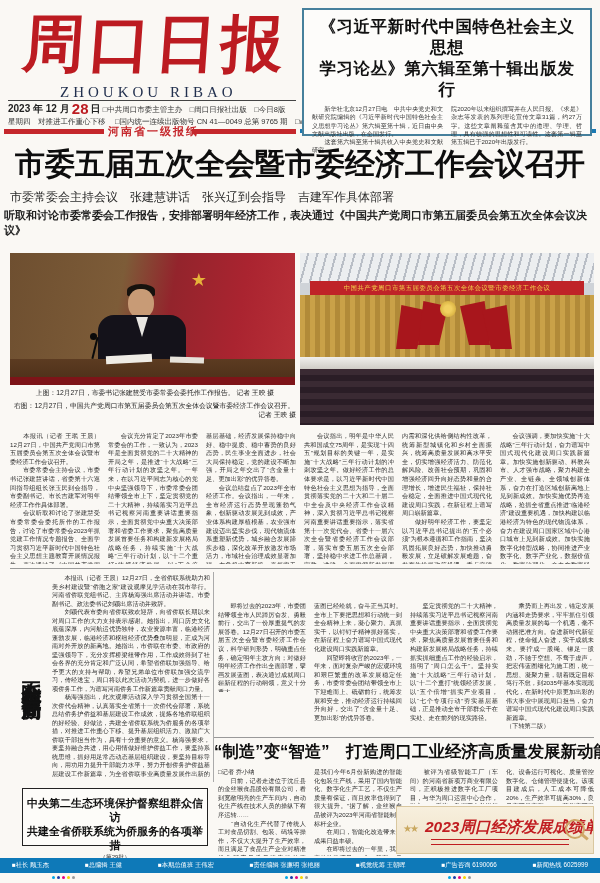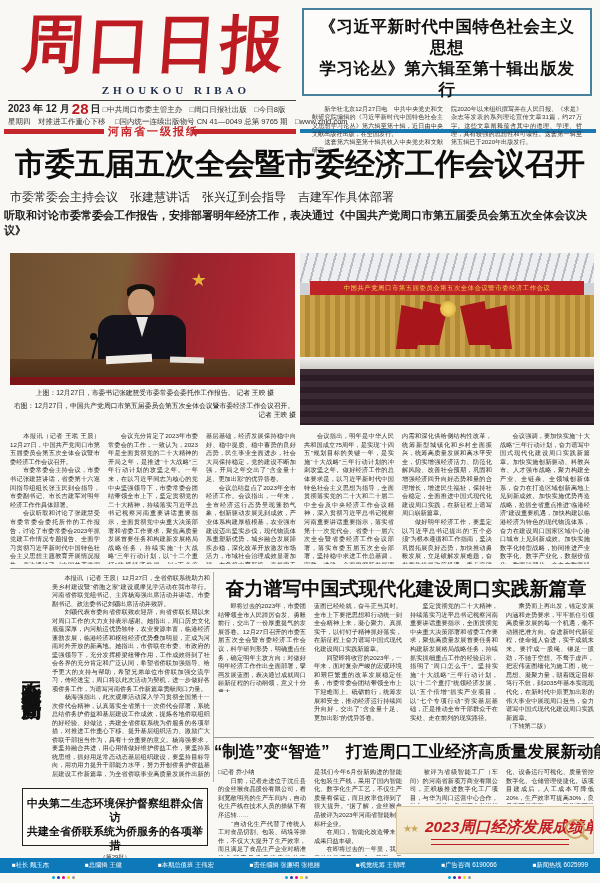--- a/index.html
+++ b/index.html
@@ -2,32 +2,32 @@
 <html><head>
 <meta charset="utf-8">
 <style>
   html,body{margin:0;padding:0;}
   body{background:#e8e6e0;font-family:"Liberation Sans",sans-serif;}
   #page{position:relative;width:600px;height:883px;background:#faf8f4;margin:0 auto;overflow:hidden;color:#1a1a1a;}
   .abs{position:absolute;}
 
   
   .paper-title{left:22px;top:2px;width:266px;height:84px;font-family:"DejaVu Serif",serif;font-weight:bold;font-size:62px;line-height:84px;color:#bc1b21;letter-spacing:4px;transform:skewX(-4deg);text-align:center;}
-  .paper-roman{left:60px;top:84px;width:190px;text-align:right;font-size:11px;font-weight:bold;letter-spacing:4px;color:#22304e;font-family:"Liberation Serif",serif;}
+  .paper-roman{left:60px;top:84px;width:190px;text-align:left;font-size:15px;font-weight:normal;letter-spacing:4px;color:#22304e;font-family:"Liberation Serif",serif;}
   .mast-rule{left:8px;top:100px;width:288px;height:1px;background:#444;}
   .date-row{left:8px;top:103px;width:292px;font-size:7.5px;color:#333;line-height:12px;white-space:nowrap;}
   .date-big{font-size:15px;color:#bc1b21;font-weight:bold;vertical-align:-2px;}
   .date-bold{font-size:10px;font-weight:bold;color:#222;}
   .banner-left-bar{left:4px;top:129px;width:100px;height:5px;background:#c5272c;}
   .banner-text{left:108px;top:124px;font-size:11px;font-weight:bold;color:#c5272c;letter-spacing:2px;}
   .banner-right-bar{left:192px;top:129px;width:104px;height:5px;background:#c5272c;}
   .top-blue-bar{left:300px;top:129px;width:296px;height:4px;background:#1b7ab2;}
 
   
-  .tr-box{left:302px;top:8px;width:290px;height:88px;border:2px solid #46809c;background:#fdfcfa;box-sizing:border-box;padding:6px 8px 4px;}
+  .tr-box{left:302px;top:8px;width:290px;height:128px;border:2px solid #46809c;background:#fdfcfa;box-sizing:border-box;padding:6px 8px 4px;}
   .tr-head{font-size:16.5px;font-weight:900;color:#111;text-align:center;line-height:21px;letter-spacing:0.5px;}
   .tr-cols{display:flex;gap:8px;margin-top:5px;}
   .tr-col{flex:1;font-size:6.1px;line-height:8.3px;text-align:justify;color:#333;white-space:pre-line;overflow:hidden;height:52px;}
 
   
   .lead-h1{left:10px;top:144px;width:580px;text-align:center;font-size:30px;font-weight:900;color:#0d0d0d;letter-spacing:0px;}
   .lead-deck1{left:10px;top:189px;width:580px;font-size:12px;color:#2b2b2b;}
   .lead-deck2{left:4px;top:208px;width:592px;text-align:left;font-size:11px;font-weight:600;color:#222;}
 
   
@@ -192,21 +192,20 @@
   </div>
   <div class="abs band-rule"></div>
 
   <div class="abs qw-title">不断开创侨务工作新局面</div>
   <div class="abs qw-body">　　本报讯（记者 王晨）12月27日，全省侨联系统助力和美乡村建设暨“侨胞之家”建设观摩见学活动在我市举行。河南省侨联党组书记、主席杨海强出席活动并讲话。市委副书记、政法委书记刘颖出席活动并致辞。
 　　刘颖代表市委向省侨联致欢迎辞，向省侨联长期以来对周口工作的大力支持表示感谢。她指出，周口历史文化底蕴深厚，内河航运优势独特，农业资源丰富，临港经济蓬勃发展，临港经济和枢纽经济优势叠加明显，正成为河南对外开放的新高地。她指出，市侨联在市委、市政府的坚强领导下，充分发挥桥梁纽带作用，工作成效得到了社会各界的充分肯定和广泛认同，希望省侨联加强指导、给予更大的支持与帮助，希望兄弟单位市侨联加强交流学习，传经送宝，周口将以此次活动为契机，进一步做好各项侨务工作，为谱写河南侨务工作新篇章贡献周口力量。
 　　杨海强指出，此次观摩活动深入学习贯彻全国第十一次侨代会精神，认真落实全省第十一次侨代会部署，系统总结侨务护侨益和基层建设工作成效，提炼各地侨联组织的好经验、好做法，共建全省侨联系统为侨服务的各项举措，对推进工作重心下移、提升基层组织活力、激励广大侨联干部担当作为，具有十分重要的意义。杨海强要求，要坚持融合共进，用心用情做好维护侨益工作，要坚持系统思维，抓好用足常态动态基层组织建设，要坚持目标导向，用功用力提升干部能力水平，努力开创侨务护侨益基层建设工作新篇章，为全省侨联事业高质量发展作出新的更大贡献，谱写新时代中原更加出彩的绚丽篇章。
 　　活动期间，来自省侨联和各省辖市侨联系统的相关负责同志实地调研了临港开发区中心港集疏运货区、中心城区部分“侨胞之家”，进行观摩见学，并参加了助力和美乡村建设工作培训。</div>
   <div class="abs v-rule"></div>
 
-  <div class="abs ed-head">奋力谱写中国式现代化建设周口实践新篇章</div>
   <div class="abs ed-cols">
     <div style="width:88px;flex:none;">
       <div class="ed-col" style="height:90px;">　　即将过去的2023年，市委团结带领全市人民踔厉奋发、勇毅前行，交出了一份厚重提气的发展答卷。12月27日召开的市委五届五次全会暨市委经济工作会议，科学研判形势，明确重点任务，确定明年主攻方向；对做好明年经济工作作出全面部署，擘画发展蓝图，表决通过成就周口崭新征程的行动纲领，意义十分重大。</div>
     </div>
     <div class="ed-col">蓝图已经绘就，奋斗正当其时。全市上下要把思想和行动统一到全会精神上来，凝心聚力、真抓实干，以钉钉子精神抓好落实，在新征程上奋力谱写中国式现代化建设周口实践新篇章。
 　　回望即将收官的2023年，一年来，面对复杂严峻的宏观环境和艰巨繁重的改革发展稳定任务，市委常委会团结带领全市上下迎难而上、砥砺前行，统筹发展和安全，推动经济运行持续回升向好，交出了“含金量十足、更加出彩”的优异答卷。</div>
     <div class="ed-col">　　坚定贯彻党的二十大精神，持续落实习近平总书记视察河南重要讲话重要指示，全面贯彻党中央重大决策部署和省委工作要求，聚焦高质量发展首要任务和构建新发展格局战略任务，持续抓实抓细重点工作的经验启示，指明了“周口怎么干”。坚持实施“十大战略”三年行动计划，以“十二个重打”统领经济发展，以“五个倍增”抓实产业项目，以“七个专项行动”夯实基层基础，正是推动全市干部群众干在实处、走在前列的现实路径。</div>
     <div class="ed-col">　　乘势而上再出发，锚定发展内涵和走势要求，牢牢抓住引领高质量发展的每一个机遇，毫不动摇把准方向。奋进新时代新征程，使命催人奋进，实干成就未来。要拧成一股绳、铆足一股劲，不驰于空想、不骛于虚声，把宏伟蓝图细化为施工图，统一思想、凝聚力量，朝着既定目标笃行不怠，到2035年基本实现现代化，在新时代中原更加出彩的伟大事业中展现周口担当，奋力谱写中国式现代化建设周口实践新篇章。
 （下转第二版）</div>
   </div>

